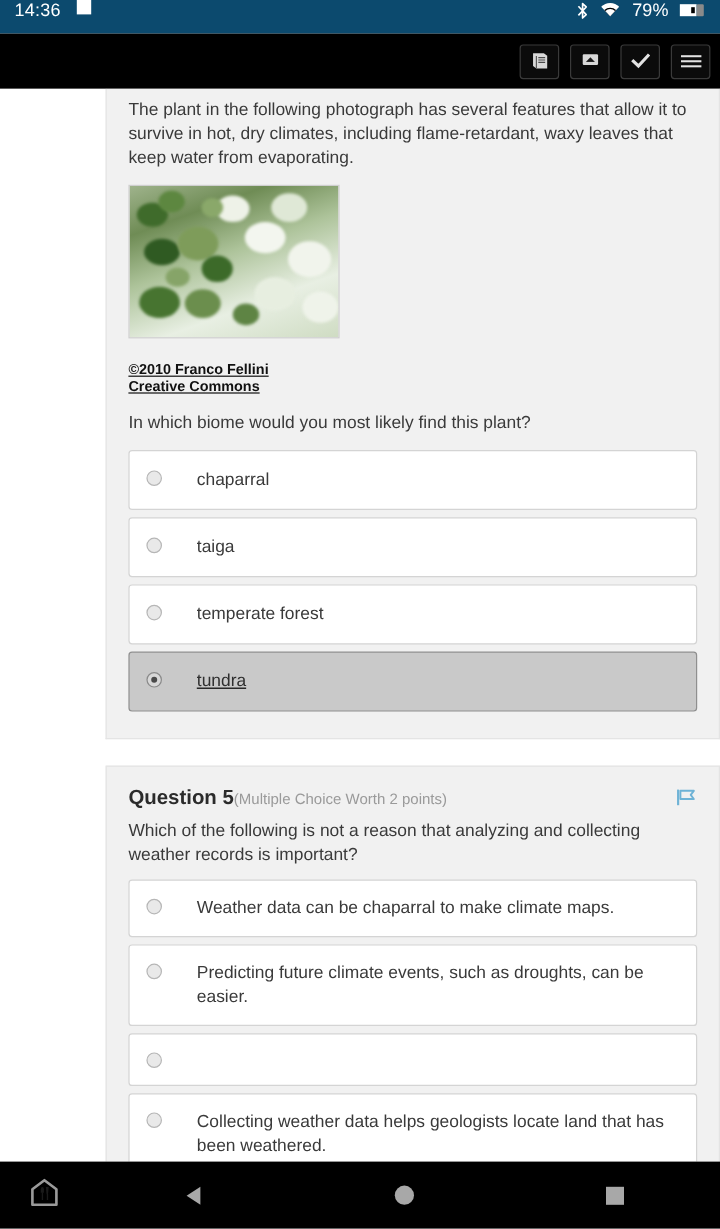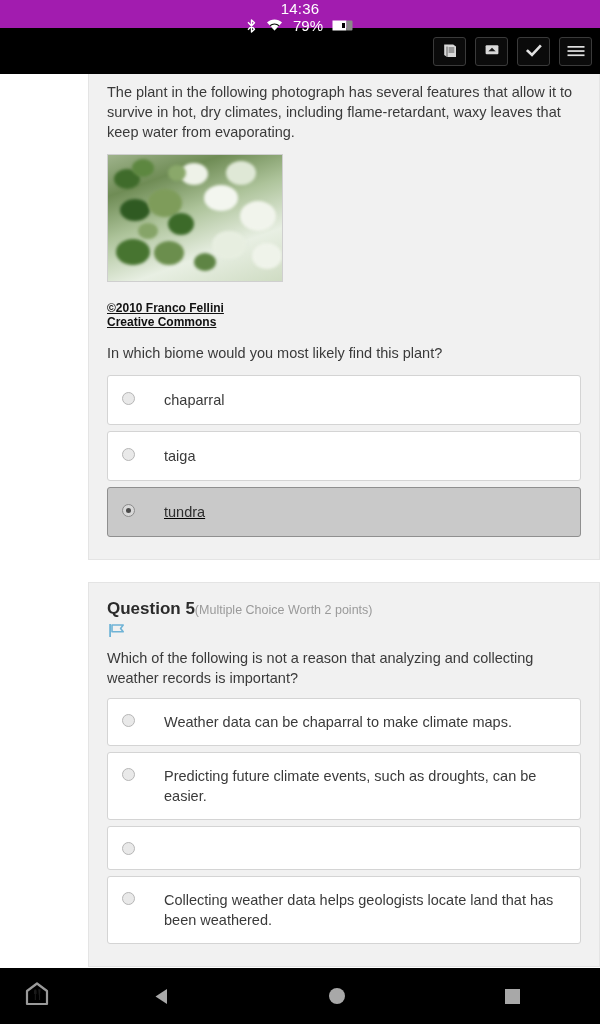--- a/index.html
+++ b/index.html
@@ -12,27 +12,26 @@
 
   body {
     font-family: "Liberation Sans", sans-serif;
     background: #ffffff;
     position: relative;
   }
 
   
   .status-bar {
     height: 28px;
-    background: #a21caf;
-    display: flex;
-    align-items: center;
+    background: #0c4a6e;
+    display: flex;
+    align-items: flex-start;
     padding: 0 12px;
     color: #ffffff;
     font-size: 15px;
-    flex-direction: column;
   }
   .status-time {
     font-size: 15px;
     letter-spacing: 0.2px;
     color: #ffffff;
   }
   .status-left-icon {
     width: 12px;
     height: 12px;
     background: #ffffff;
@@ -103,21 +102,20 @@
   .qcard.second {
     margin-top: 22px;
     border-top: 1px solid #e4e4e4;
     padding-top: 14px;
   }
 
   .qhead {
     display: flex;
     align-items: flex-start;
     justify-content: space-between;
-    flex-direction: column;
   }
   .qtitle-line {
     padding-top: 2px;
   }
   .qnum {
     font-size: 17px;
     font-weight: bold;
     color: #2b2b2b;
   }
   .qmeta {
@@ -356,20 +354,24 @@
 
       <div class="opts q4">
         <div class="opt">
           <span class="radio"></span>
           <span class="opt-label">chaparral</span>
         </div>
         <div class="opt">
           <span class="radio"></span>
           <span class="opt-label">taiga</span>
         </div>
+        <div class="opt">
+          <span class="radio"></span>
+          <span class="opt-label">temperate forest</span>
+        </div>
         <div class="opt selected">
           <span class="radio"></span>
           <span class="opt-label">tundra</span>
         </div>
       </div>
     </div>
 
     <div class="qcard second">
 
       <div class="qhead">

